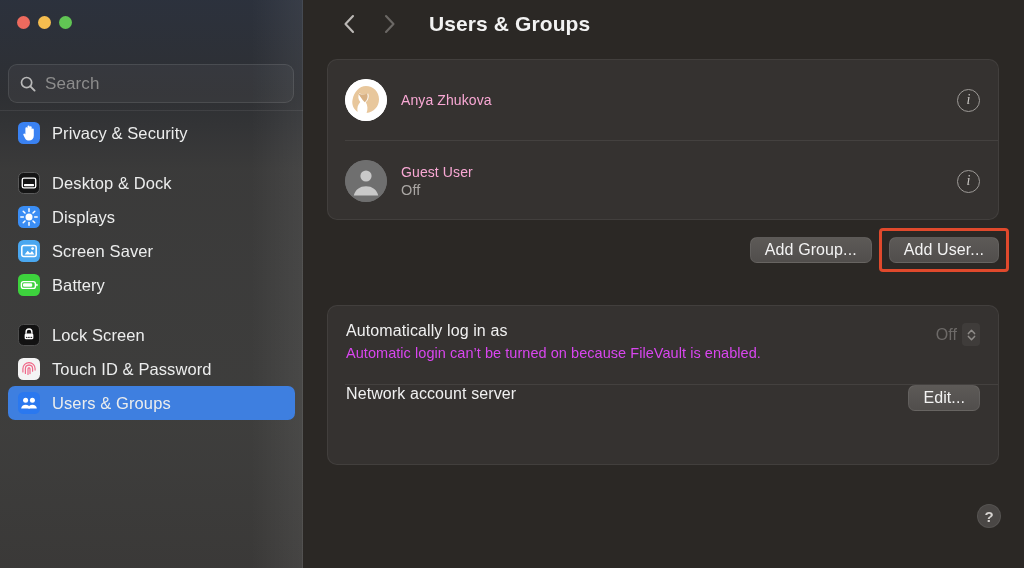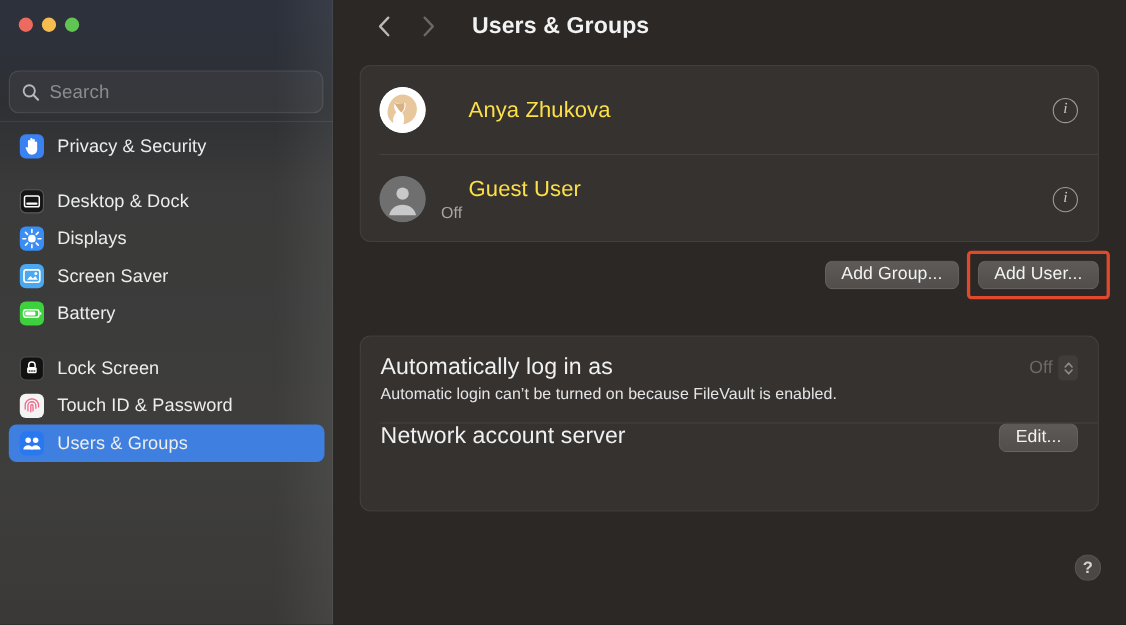--- a/index.html
+++ b/index.html
@@ -177,21 +177,21 @@
   .avatar {
     flex:0 0 42px; width:42px; height:42px;
     border-radius:50%;
     display:flex; align-items:center; justify-content:center;
     overflow:hidden;
   }
   .avatar.anya { background:#ffffff; }
   .avatar.guest{ background:#6f6f6f; }
 
   .row-text { display:flex; flex-direction:column; gap:2px; flex:1 1 auto; }
-  .row-title { font-size:20px; color:#fde047; letter-spacing:0.1px;margin-left:25px; }
+  .row-title { font-size:14px; color:#f9a8d4; letter-spacing:0.1px; }
   .row-sub   { font-size:14.5px; color:#a9a6a3; letter-spacing:0.1px; }
 
   .info-btn {
     flex:0 0 23px; width:23px; height:23px;
     border-radius:50%;
     border:1.4px solid #9d9a97;
     display:flex; align-items:center; justify-content:center;
     font-size:14px; font-style:italic;
     font-family:"Liberation Serif", serif;
     color:#c9c6c3;
@@ -227,22 +227,22 @@
   }
 
   
   .opt-row {
     display:flex; align-items:flex-start;
     padding:16px 18px 0 18px;
     height:78px;
     gap:10px;
   }
   .opt-left { flex:1 1 auto; display:flex; flex-direction:column; gap:5px; }
-  .opt-title { font-size:21px; color:#f0f0f0; letter-spacing:0.1px; }
-  .opt-desc  { font-size:14.5px; color:#e5e5e5; letter-spacing:0.05px; }
+  .opt-title { font-size:16px; color:#f0f0f0; letter-spacing:0.1px; }
+  .opt-desc  { font-size:14.5px; color:#d946ef; letter-spacing:0.05px; }
 
   .popup {
     display:flex; align-items:center; gap:5px;
     margin-top:1px;
   }
   .popup-val { font-size:16px; color:#6d6a68; letter-spacing:0.1px; }
   .stepper {
     width:18px; height:23px;
     border-radius:4px;
     background:rgba(255,255,255,0.05);

